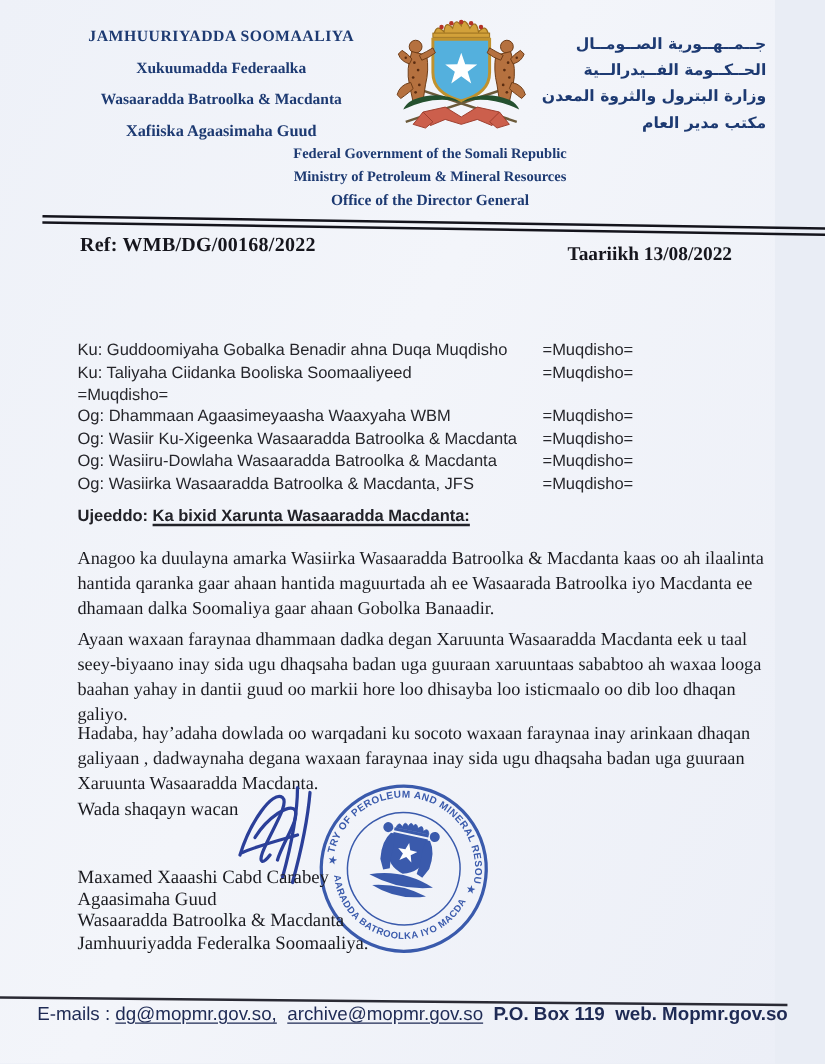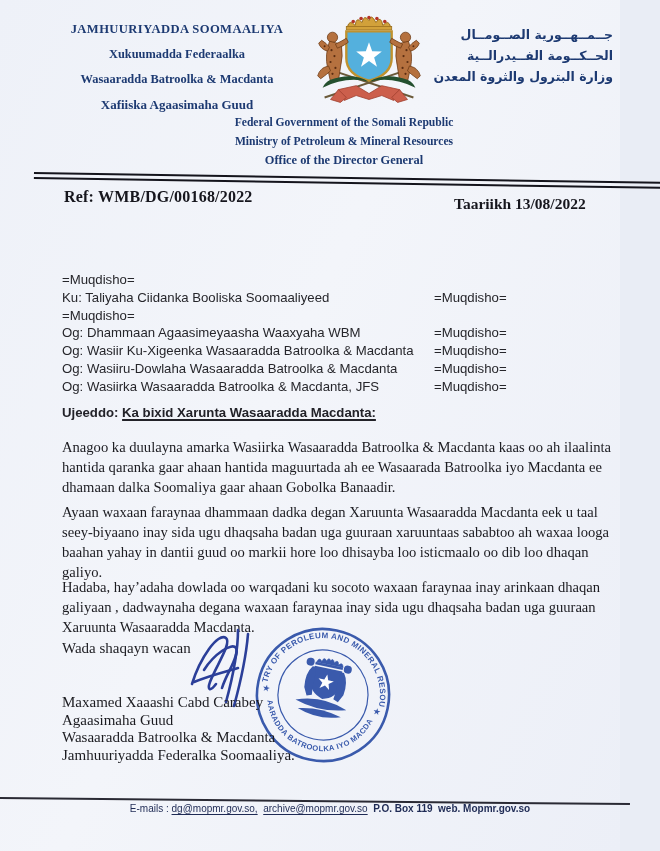--- a/index.html
+++ b/index.html
@@ -68,21 +68,21 @@
   .closing{position:absolute;left:62px;top:640px;font-size:15px;color:#1b1b20;}
   
   .signature{position:absolute;left:180px;top:618px;width:100px;height:100px;}
   .stamp{position:absolute;left:253px;top:625px;width:140px;height:140px;transform:rotate(12deg);opacity:.92;}
   .sigblock{position:absolute;left:62px;top:694px;font-size:15px;line-height:17.6px;color:#1b1b20;}
   
   .foot-rule{position:absolute;left:0;top:797px;width:630px;height:1.7px;background:#2a2a34;transform:rotate(0.55deg);transform-origin:left top;}
   .footer{
     position:absolute;left:0;top:803px;width:660px;text-align:center;
     font-family:"Liberation Sans","DejaVu Sans",sans-serif;
-    font-size:10px;color:#1e2a54;
+    font-size:15px;color:#1e2a54;
   }
   .footer .em{text-decoration:underline;text-underline-offset:2px;}
   .footer .b{font-weight:bold;}
 </style>
 </head>
 <body>
 
 <div class="page">
 
   <div class="hdr-left">
@@ -147,38 +147,40 @@
       <path d="M44,84 L62,80 L75,88 L88,80 L106,84 L100,95 L88,90 L75,94 L62,90 L50,95 z" fill="#cc5f4c" stroke="#9e3f2f" stroke-width=".8"></path>
       <path d="M44,84 L36,94 L46,97 L52,92 z" fill="#cc5f4c" stroke="#9e3f2f" stroke-width=".8"></path>
       <path d="M106,84 L114,94 L104,97 L98,92 z" fill="#cc5f4c" stroke="#9e3f2f" stroke-width=".8"></path>
     </svg>
   </div>
 
   <div class="hdr-arabic">
     <div>جــمــهــورية الصــومــال</div>
     <div>الحــكــومة الفــيدرالــية</div>
     <div>وزارة البترول والثروة المعدن</div>
+    <div>مكتب مدير العام</div>
   </div>
 
   <div class="hdr-eng">
     <div class="e1">Federal Government of the Somali Republic</div>
     <div class="e2">Ministry of Petroleum &amp; Mineral Resources</div>
     <div class="e3">Office of the Director General</div>
   </div>
 
   <div class="dbl-rule">
     <div class="r1"></div>
       <div class="r2"></div>
   </div>
 
   <div class="ref">Ref: WMB/DG/00168/2022</div>
   <div class="date">Taariikh 13/08/2022</div>
 
   <div class="recipients">
     <div class="rec-row">
+      <span class="to">Ku: Guddoomiyaha Gobalka Benadir ahna Duqa Muqdisho</span>
       <span class="city">=Muqdisho=</span>
     </div>
     <div class="rec-row">
       <span class="to">Ku: Taliyaha Ciidanka Booliska Soomaaliyeed</span>
       <span class="city">=Muqdisho=</span>
     </div>
     <div class="rec-row">
       <span class="city">=Muqdisho=</span>
     </div>
     <div class="rec-row">

